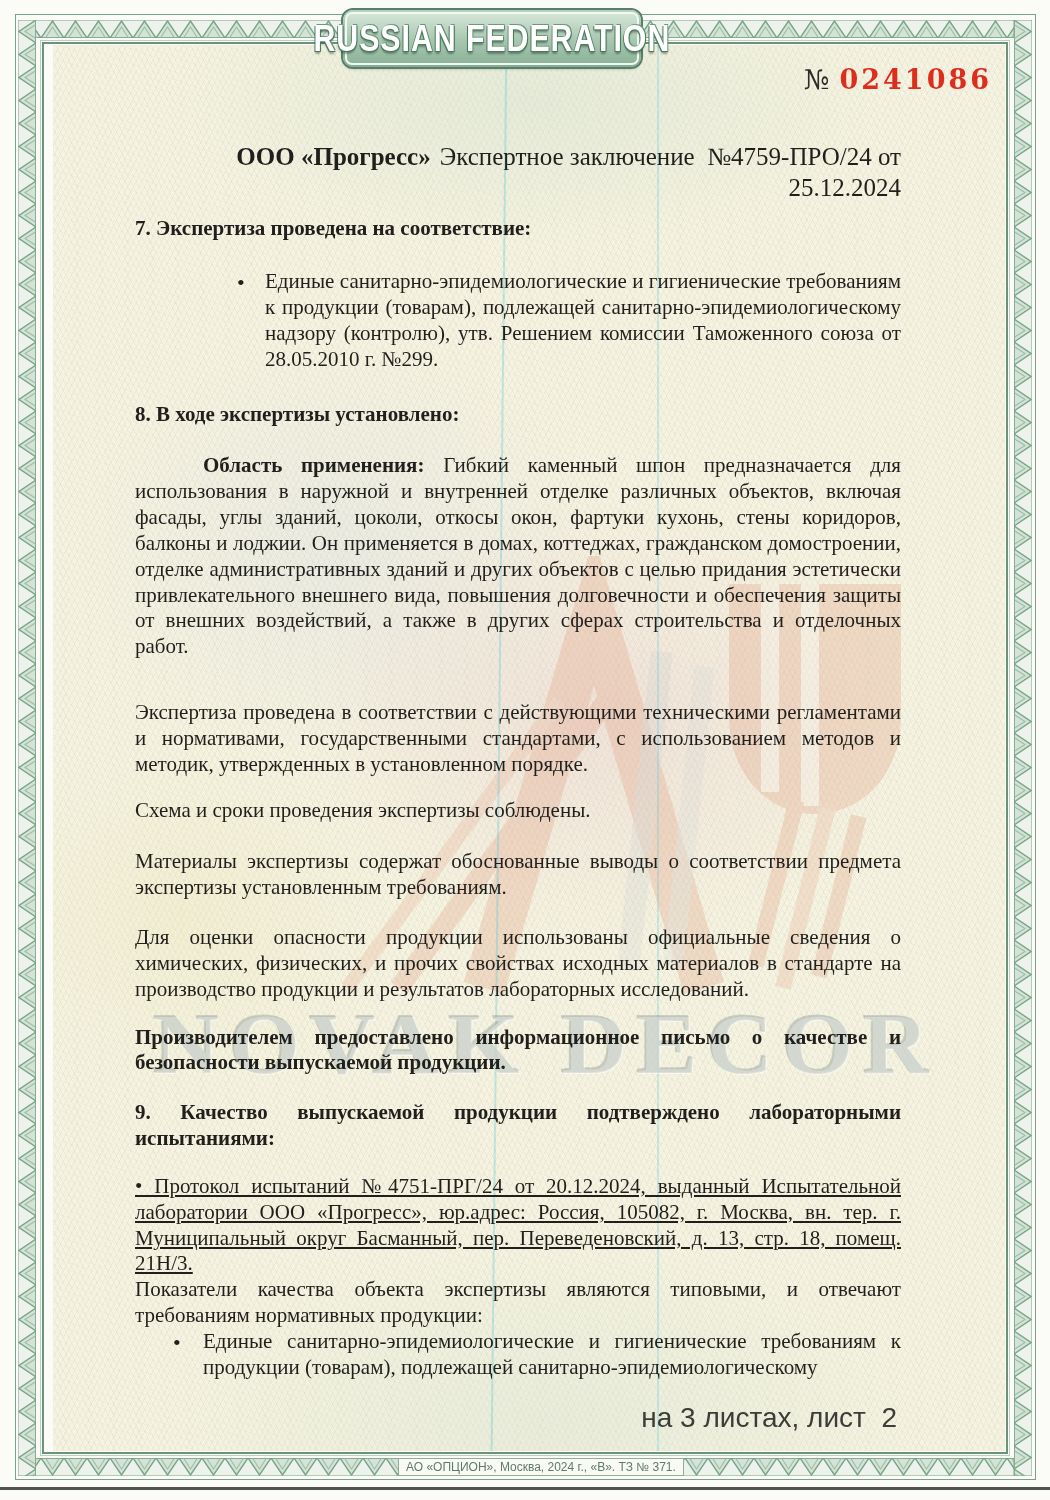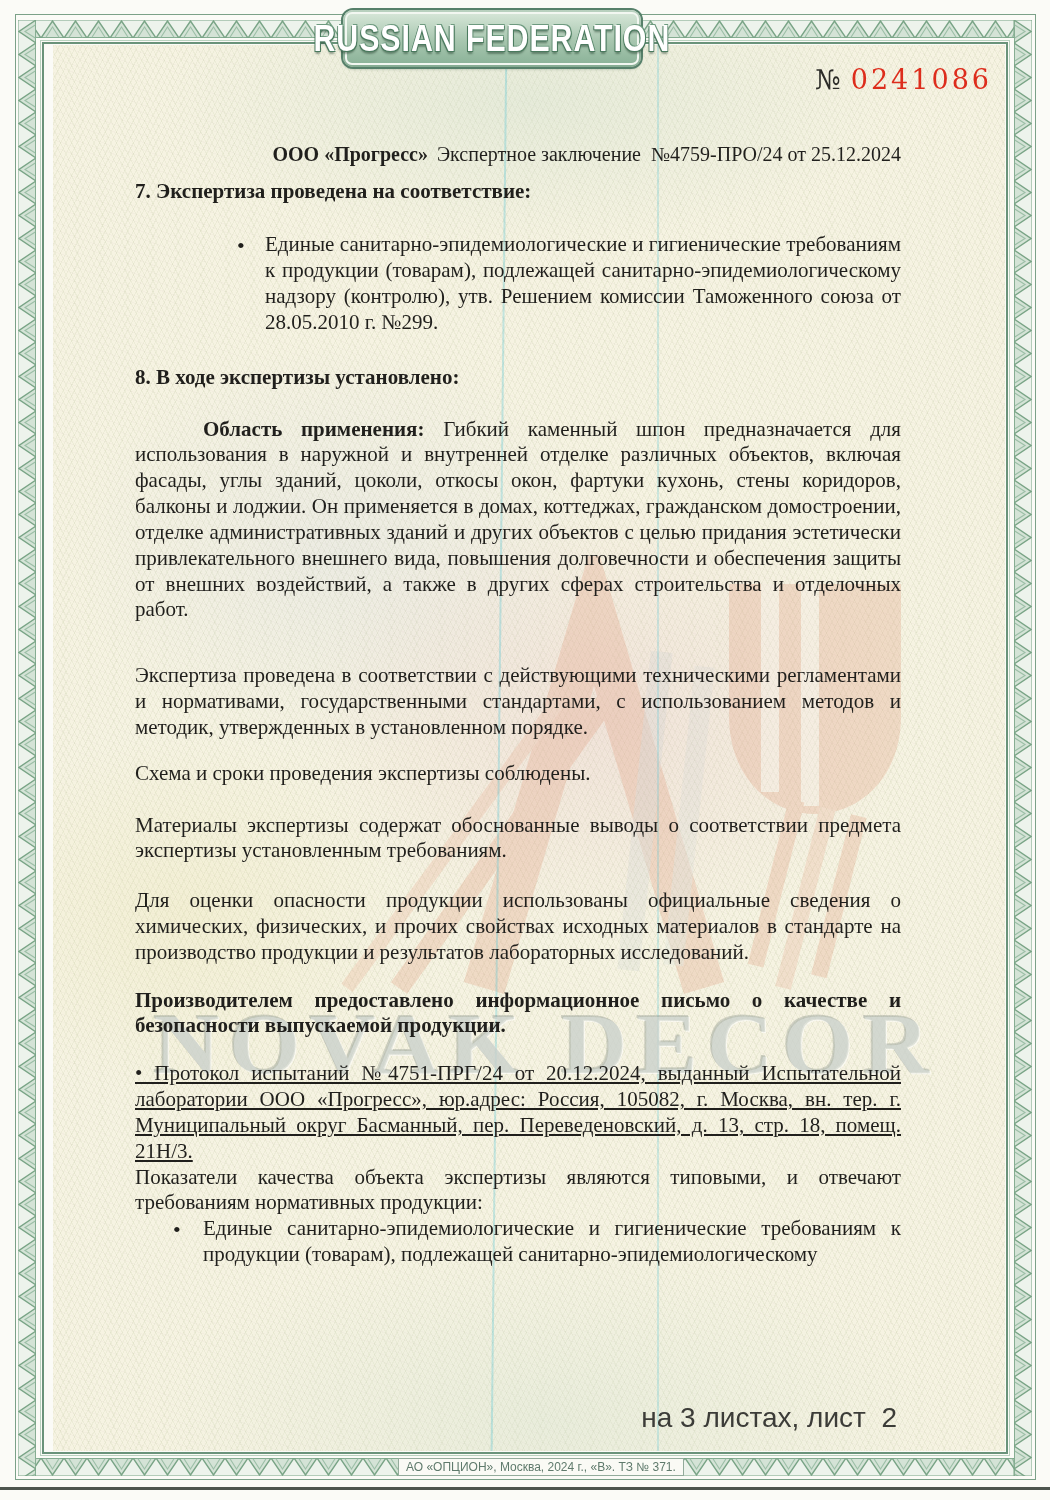--- a/index.html
+++ b/index.html
@@ -51,26 +51,26 @@
     display:flex;align-items:center;justify-content:center;}
   .banner-text{font-family:"Liberation Sans",sans-serif;font-weight:800;font-size:33px;
     letter-spacing:1px;color:#ffffff;white-space:nowrap;
     transform:scale(0.92,1.12);
     text-shadow:1px 1px 0 #4a7a5e,-1px 1px 0 #4a7a5e,1px -1px 0 #6d9a7f,0 2px 2px rgba(30,60,40,0.45);}
 
   
   .serial{position:absolute;top:64px;right:58px;z-index:6;white-space:nowrap;
     font-family:"DejaVu Serif",serif;font-size:27px;}
   .serial-prefix{color:#2c2c28;margin-right:10px;}
-  .serial-digits{color:#dd2d1c;letter-spacing:3px;}
+  .serial-digits{color:#dd2d1c;letter-spacing:3px;font-weight:bold;}
 
   
   .content{position:absolute;left:135px;top:142px;width:766px;z-index:6;
     color:#201f1c;font-size:21px;line-height:1.23;}
-  .doc-title{font-size:20px;text-align:right;}
+  .doc-title{font-size:25px;text-align:right;}
   .doc-title .org{font-weight:700;margin-right:9px;}
   .h{font-weight:700;}
   .sec7-h{margin-top:12px;}
   .sec8-h{margin-top:29px;}
   .sec9-h{margin-top:24px;text-align:justify;}
   .para{text-align:justify;}
   .bullet-row{display:flex;text-align:justify;}
   .b1{margin-top:28px;padding-left:102px;}
   .b1 .dot{width:28px;flex:0 0 28px;font-size:22px;}
   .b2{padding-left:38px;}
@@ -204,20 +204,21 @@
       <span class="lead">Область применения:</span>
       <span>Гибкий каменный шпон предназначается для использования в наружной и внутренней отделке различных объектов, включая фасады, углы зданий, цоколи, откосы окон, фартуки кухонь, стены коридоров, балконы и лоджии. Он применяется в домах, коттеджах, гражданском домостроении, отделке административных зданий и других объектов с целью придания эстетически привлекательного внешнего вида, повышения долговечности и обеспечения защиты от внешних воздействий, а также в других сферах строительства и отделочных работ.</span>
     </div>
 
     <div class="para p2">Экспертиза проведена в соответствии с действующими техническими регламентами и нормативами, государственными стандартами, с использованием методов и методик, утвержденных в установленном порядке.</div>
     <div class="para p3">Схема и сроки проведения экспертизы соблюдены.</div>
     <div class="para p4">Материалы экспертизы содержат обоснованные выводы о соответствии предмета экспертизы установленным требованиям.</div>
     <div class="para p5">Для оценки опасности продукции использованы официальные сведения о химических, физических, и прочих свойствах исходных материалов в стандарте на производство продукции и результатов лабораторных исследований.</div>
     <div class="para p6">Производителем предоставлено информационное письмо о качестве и безопасности выпускаемой продукции.</div>
 
+    <div class="h sec9-h">9. Качество выпускаемой продукции подтверждено лабораторными испытаниями:</div>
 
     <div class="para p7">• Протокол испытаний №4751-ПРГ/24 от 20.12.2024, выданный Испытательной лаборатории ООО «Прогресс», юр.адрес: Россия, 105082, г. Москва, вн. тер. г. Муниципальный округ Басманный, пер. Переведеновский, д. 13, стр. 18, помещ. 21Н/3.</div>
     <div class="para p8">Показатели качества объекта экспертизы являются типовыми, и отвечают требованиям нормативных продукции:</div>
 
     <div class="bullet-row b2">
       <span class="dot">•</span>
       <span class="btext">Единые санитарно-эпидемиологические и гигиенические требованиям к продукции (товарам), подлежащей санитарно-эпидемиологическому</span>
     </div>
 
   </div>

